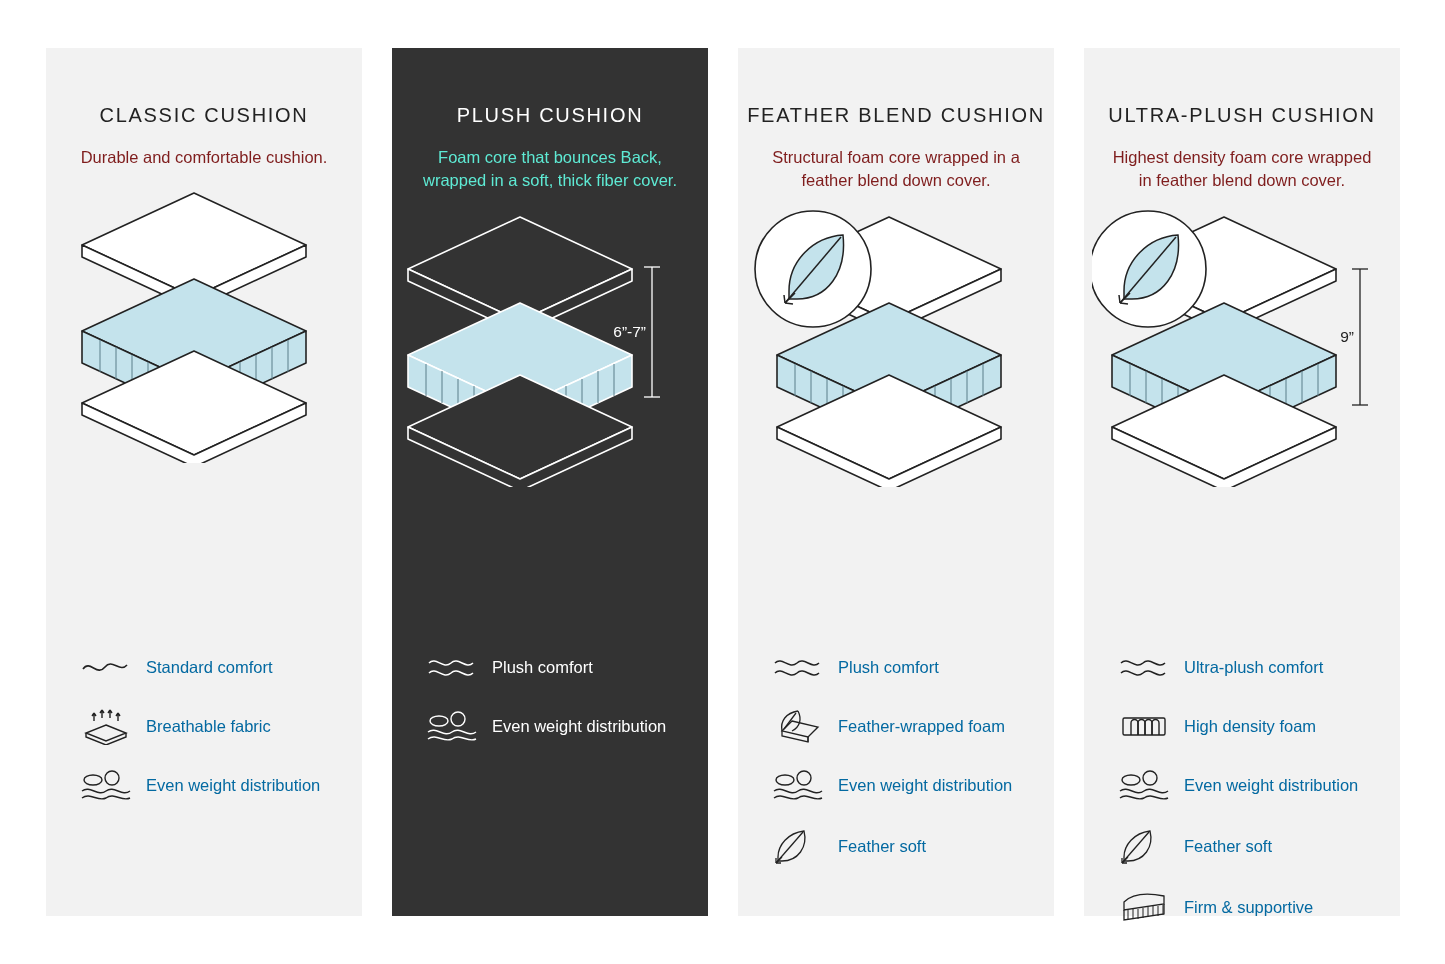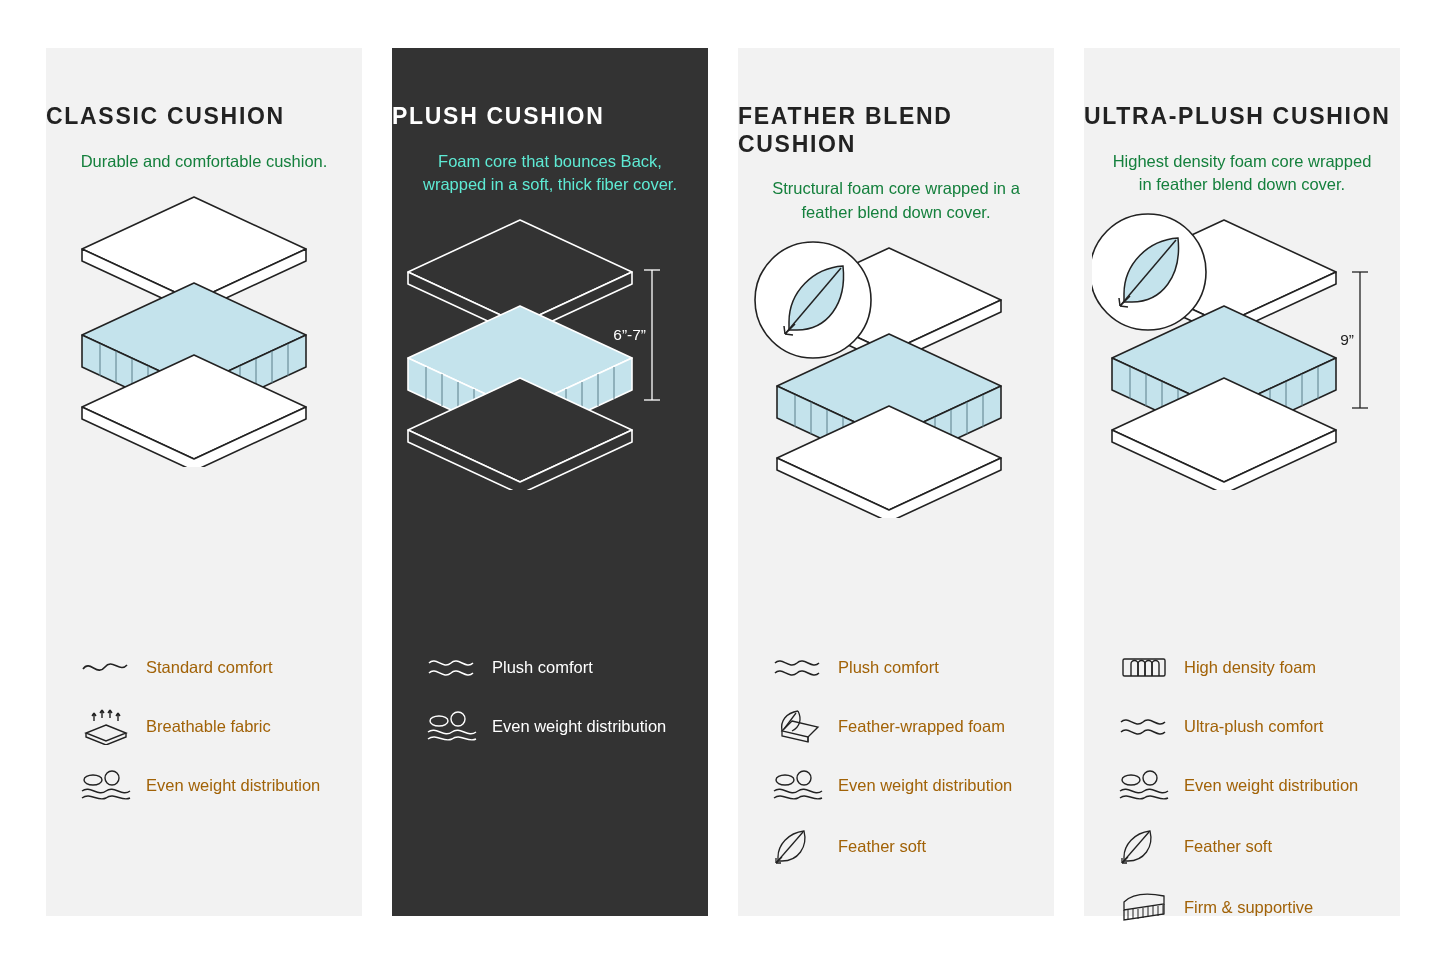--- a/index.html
+++ b/index.html
@@ -30,33 +30,34 @@
     height: 868px;
     background: #f2f2f2;
     padding: 0;
   }
   .card.dark {
     background: #333333;
   }
   .card-title {
     margin: 0;
     padding-top: 55px;
-    font-size: 23px;
-    font-weight: bold;
+    text-align: center;
+    font-size: 20px;
+    font-weight: normal;
     letter-spacing: 1.7px;
     color: #222222;
     line-height: 1.2;
   }
   .card.dark .card-title { color: #ffffff; }
   .card-desc {
     margin: 19px 26px 0 26px;
     text-align: center;
     font-size: 16.5px;
     line-height: 1.42;
-    color: #15803d;
+    color: #7f1d1d;
   }
   .card.dark .card-desc { color: #5eead4; }
 
   
   .illus {
     position: relative;
     height: 300px;
     margin-top: 14px;
   }
   .illus svg { display: block; margin: 0 auto; }
@@ -77,21 +78,21 @@
   .feature .ficon {
     width: 56px;
     flex: 0 0 56px;
     display: flex;
     align-items: center;
     justify-content: flex-start;
   }
   .feature .flabel {
     font-size: 16.5px;
     line-height: 1.35;
-    color: #a16207;
+    color: #0369a1;
     padding-left: 10px;
   }
   .card.dark .feature .flabel { color: #ffffff; }
 
   .dim-label {
     font-size: 15.5px;
     fill: #ffffff;
   }
   .dim-label-dark { font-size: 15.5px; fill: #222222; }
 </style>
@@ -373,42 +374,42 @@
             <path d="M86 28 C56 30, 32 54, 32 84 L32 92 L40 92 C70 92, 90 66, 86 28 Z" fill="#c4e3ec" stroke="#222" stroke-width="1.5"></path>
             <path d="M84 30 L28 96" stroke="#222" stroke-width="1.5" fill="none"></path>
             <path d="M38 86 l-10 10 M28 96 l-1 -8 M28 96 l8 1" stroke="#222" stroke-width="1.5" fill="none"></path>
           </g>
         </svg>
       </div>
 
       <div class="features">
         <div class="feature">
           <span class="ficon">
+            <svg width="50" height="26" viewBox="0 0 50 26">
+              <g fill="none" stroke="#222" stroke-width="1.5">
+                <path d="M3 9 C10 2, 17 16, 25 9 C32 2, 40 16, 47 9"></path>
+                <path d="M3 19 C10 12, 17 26, 25 19 C32 12, 40 26, 47 19"></path>
+              </g>
+            </svg>
+          </span>
+          <span class="flabel">Ultra-plush comfort</span>
+        </div>
+        <div class="feature">
+          <span class="ficon">
             <svg width="52" height="30" viewBox="0 0 52 30">
               <g fill="none" stroke="#222" stroke-width="1.4">
                 <rect x="5" y="7" width="42" height="17" rx="1.5"></rect>
                 <path d="M13 24 V12 a3.5 3.5 0 0 1 7 0 V24"></path>
                 <path d="M20 24 V12 a3.5 3.5 0 0 1 7 0 V24"></path>
                 <path d="M27 24 V12 a3.5 3.5 0 0 1 7 0 V24"></path>
                 <path d="M34 24 V12 a3.5 3.5 0 0 1 7 0 V24"></path>
               </g>
             </svg>
           </span>
           <span class="flabel">High density foam</span>
-        </div>
-        <div class="feature">
-          <span class="ficon">
-            <svg width="50" height="26" viewBox="0 0 50 26">
-              <g fill="none" stroke="#222" stroke-width="1.5">
-                <path d="M3 9 C10 2, 17 16, 25 9 C32 2, 40 16, 47 9"></path>
-                <path d="M3 19 C10 12, 17 26, 25 19 C32 12, 40 26, 47 19"></path>
-              </g>
-            </svg>
-          </span>
-          <span class="flabel">Ultra-plush comfort</span>
         </div>
         <div class="feature">
           <span class="ficon">
             <svg width="52" height="36" viewBox="0 0 52 36">
               <g fill="none" stroke="#222" stroke-width="1.4">
                 <circle cx="32" cy="11" r="7"></circle>
                 <ellipse cx="13" cy="13" rx="9" ry="5"></ellipse>
                 <path d="M2 24 C10 18, 18 30, 26 24 C34 18, 42 30, 50 24"></path>
                 <path d="M2 31 C10 25, 18 35, 26 31 C34 25, 42 35, 50 31"></path>
               </g>

